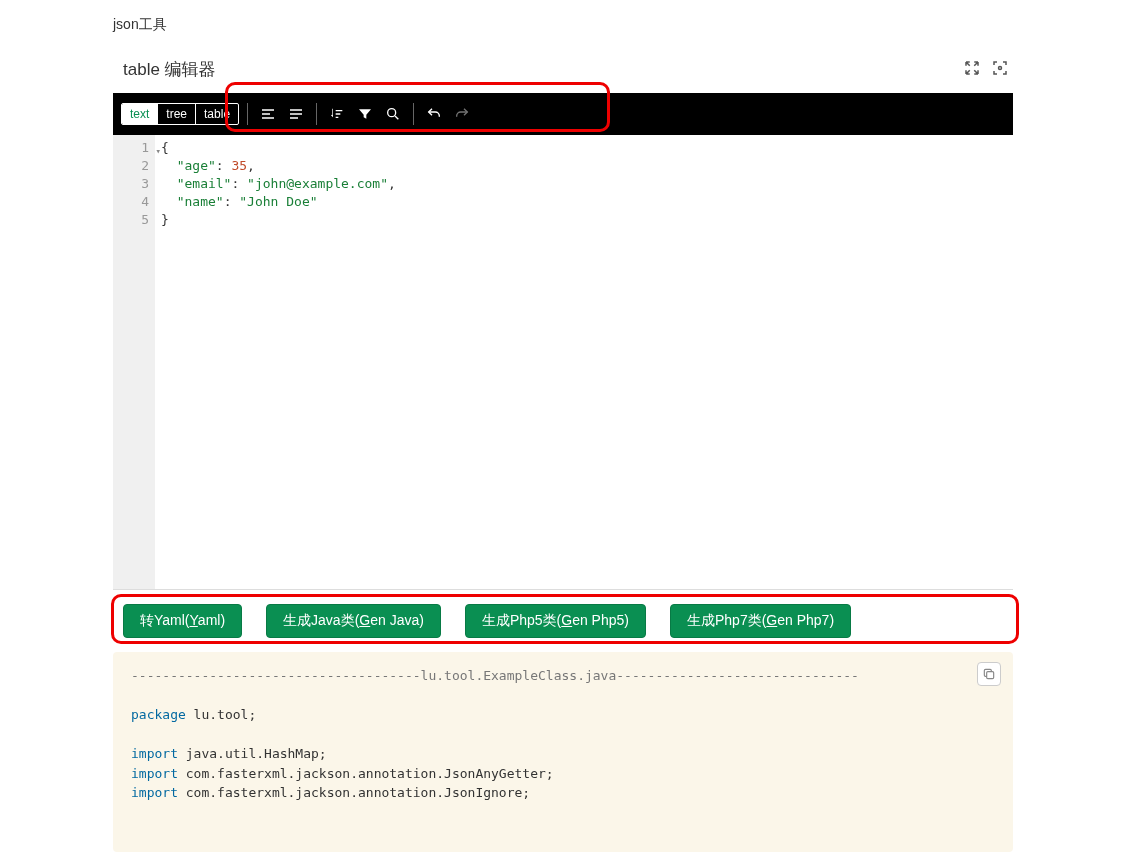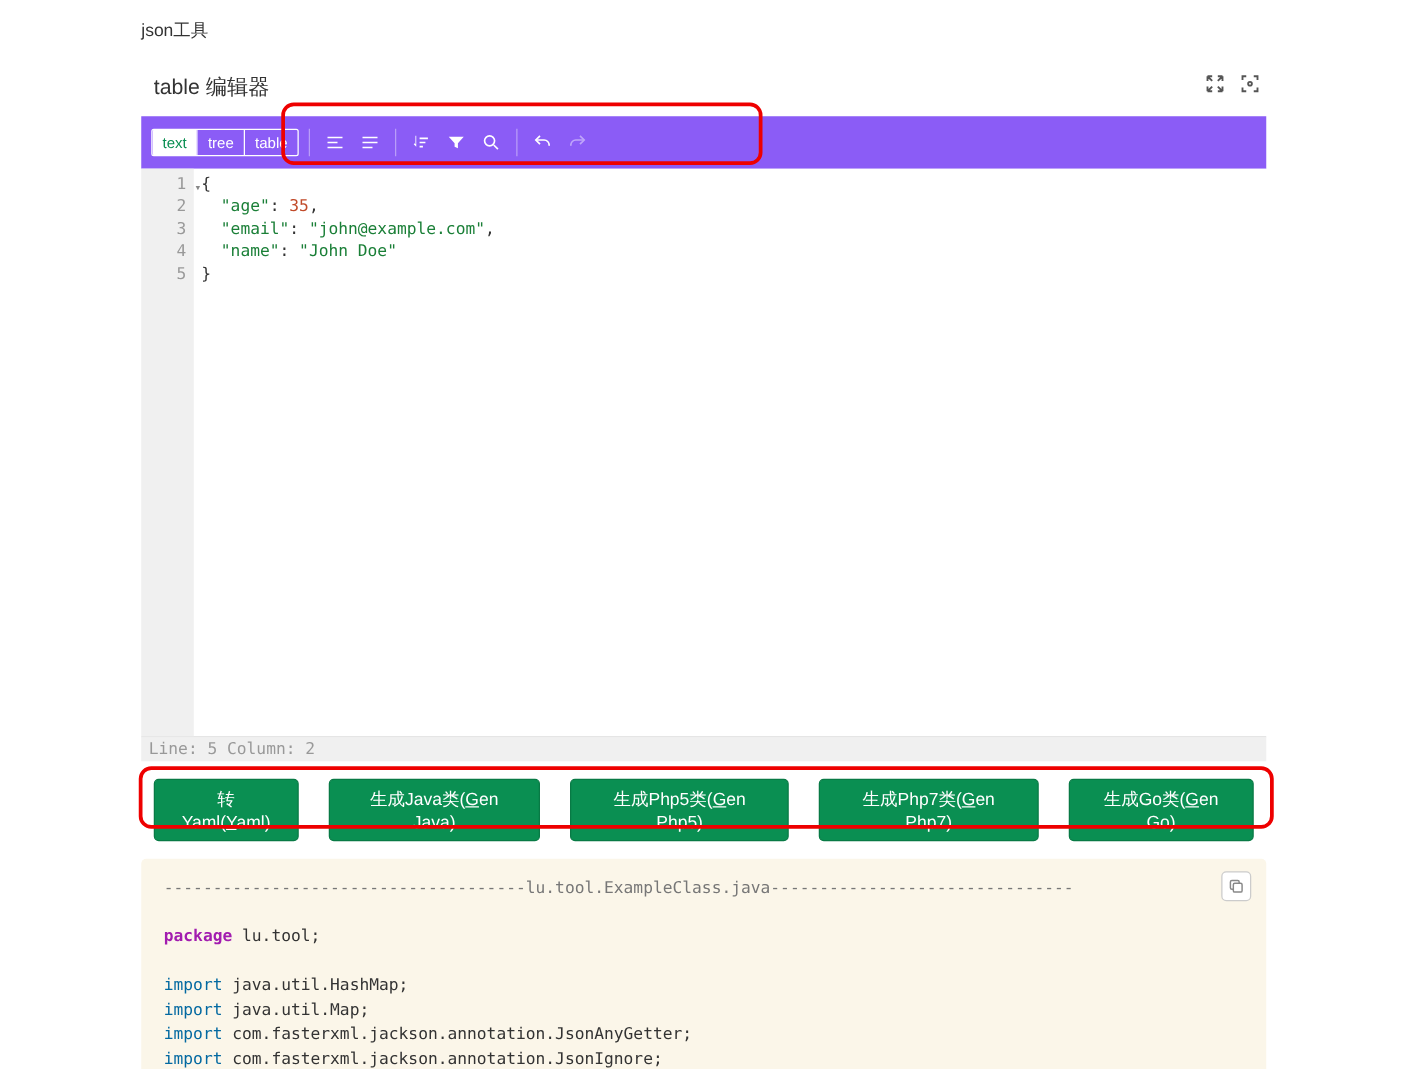--- a/index.html
+++ b/index.html
@@ -4,21 +4,21 @@
 <style>
 * { box-sizing: border-box; margin: 0; padding: 0; }
 body { font-family: -apple-system, BlinkMacSystemFont, "Segoe UI", Arial, sans-serif; background: #fff; color: #333; }
 .container { max-width: 900px; margin: 0 auto; padding: 8px 0 0 0; }
 .page-title { font-size: 14px; font-weight: 400; color: #333; padding: 8px 0 16px 0; }
 .editor-header { display: flex; justify-content: space-between; align-items: center; padding: 8px 4px 12px 10px; }
 .editor-title { font-size: 17px; color: #333; }
 .header-icons { display: flex; gap: 10px; }
 .header-icons span { cursor: pointer; color: #555; }
 .red-box-toolbar { border: 3px solid #e00; border-radius: 10px; position: absolute; top: 82px; left: 225px; width: 385px; height: 50px; z-index: 10; pointer-events: none; }
-.toolbar { background: #8b5cf6; display: flex; align-items: center; padding: 21px 8px; gap: 4px; height: 36px; }
+.toolbar { background: #000000; display: flex; align-items: center; padding: 21px 8px; gap: 4px; height: 36px; }
 .mode-group { display: flex; border: 1px solid #fff; border-radius: 2px; overflow: hidden; }
 .mode-btn { padding: 3px 8px; font-size: 12px; color: #fff; background: transparent; border: none; cursor: pointer; }
 .mode-btn.active { background: #fff; color: #0a8f52; }
 .mode-btn + .mode-btn { border-left: 1px solid #fff; }
 .tb-sep { width: 1px; height: 22px; background: rgba(255,255,255,0.4); margin: 0 4px; }
 .tb-icon { width: 24px; height: 24px; display: flex; align-items: center; justify-content: center; cursor: pointer; color: #fff; }
 .tb-icon.dim { opacity: 0.45; }
 .tb-icon svg { width: 16px; height: 16px; }
 .editor-body { display: flex; background: #fff; min-height: 455px; border-bottom: 1px solid #ddd; }
 .gutter { background: #f0f0f0; width: 42px; text-align: right; padding: 4px 2px; color: #999; font-family: Consolas, monospace; font-size: 13px; line-height: 18px; user-select: none; }
@@ -30,21 +30,21 @@
 .tok-punct { color: #333; }
 .tok-num { color: #c14b2a; }
 .tok-str { color: #1a7f37; }
 .statusbar { background: #f0f0f0; color: #999; font-family: Consolas, monospace; font-size: 13px; padding: 2px 6px; }
 .actions-row { display: flex; gap: 24px; padding: 14px 10px; position: relative; }
 .red-box-actions { border: 3px solid #e00; border-radius: 10px; position: absolute; top: 4px; left: -2px; right: -6px; height: 50px; pointer-events: none; }
 .action-btn { background: #0a8f52; color: #fff; border: 1px solid #087a45; border-radius: 4px; padding: 7px 16px; font-size: 14px; cursor: pointer; }
 .action-btn u { text-decoration: underline; }
 .output-panel { background: #fbf6e9; border-radius: 4px; padding: 14px 18px; font-family: Consolas, monospace; font-size: 13px; line-height: 1.5; position: relative; min-height: 200px; color: #333; }
 .copy-btn { position: absolute; top: 10px; right: 12px; width: 24px; height: 24px; border: 1px solid #ccc; border-radius: 4px; background: #fff; cursor: pointer; display: flex; align-items: center; justify-content: center; color: #888; }
-.kw-pkg { color: #a21caf; font-weight: bold; }
+.kw-pkg { color: #0369a1; }
 .kw-imp { color: #0369a1; }
 .dash-row { color: #777; }
 .wrapper { position: relative; }
 </style>
 </head>
 <body>
 
 <div class="wrapper">
 <div class="container">
   <div class="page-title">json工具</div>
@@ -121,43 +121,40 @@
     <div class="gutter" id="gutter">
           <div class="gutter-line">1<span class="fold">▾</span></div>
           <div class="gutter-line">2</div>
           <div class="gutter-line">3</div>
           <div class="gutter-line">4</div>
           <div class="gutter-line">5</div>
         </div>
     <div class="code-area" id="code-area"><div><span class="tok-brace">{</span></div><div><span>  </span><span class="tok-key">"age"</span><span class="tok-punct">: </span><span class="tok-num">35</span><span class="tok-punct">,</span></div><div><span>  </span><span class="tok-key">"email"</span><span class="tok-punct">: </span><span class="tok-str">"john@example.com"</span><span class="tok-punct">,</span></div><div><span>  </span><span class="tok-key">"name"</span><span class="tok-punct">: </span><span class="tok-str">"John Doe"</span></div><div><span class="tok-brace">}</span></div></div>
   </div>
 
-  <div class="statusbar">Line: 5  Column: 2</div>
 
   <div class="actions-row">
     <div class="red-box-actions"></div>
     <button class="action-btn"><span>转Yaml(<u>Y</u>aml)</span></button>
     <button class="action-btn"><span>生成Java类(<u>G</u>en Java)</span></button>
     <button class="action-btn"><span>生成Php5类(<u>G</u>en Php5)</span></button>
     <button class="action-btn"><span>生成Php7类(<u>G</u>en Php7)</span></button>
-    <button class="action-btn"><span>生成Go类(<u>G</u>en Go)</span></button>
   </div>
 
   <div class="output-panel">
     <div class="copy-btn">
       <svg viewBox="0 0 24 24" width="14" height="14" fill="none" stroke="currentColor" stroke-width="2">
             <rect x="8" y="8" width="12" height="12" rx="2"></rect>
             <path d="M16 8V6a2 2 0 00-2-2H6a2 2 0 00-2 2v8a2 2 0 002 2h2"></path>
           </svg>
     </div>
     <div class="dash-row"><span>-------------------------------------</span><span>lu.tool.ExampleClass.java</span><span>-------------------------------</span></div>
     <br>
     <div><span class="kw-pkg">package</span><span> lu.tool;</span></div>
     <br>
     <div id="imports">
           <div><span class="kw-imp">import</span><span> java.util.HashMap;</span></div>
-          <div><span class="kw-imp">import</span><span> java.util.Map;</span></div>
           <div><span class="kw-imp">import</span><span> com.fasterxml.jackson.annotation.JsonAnyGetter;</span></div>
           <div><span class="kw-imp">import</span><span> com.fasterxml.jackson.annotation.JsonIgnore;</span></div>
         </div>
   </div>
 </div>
 </div>
 
 </body></html>

